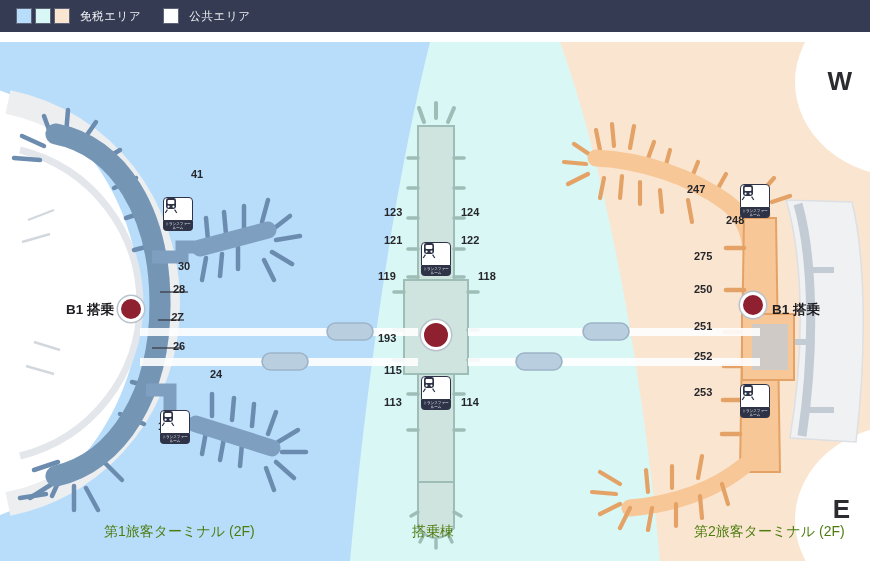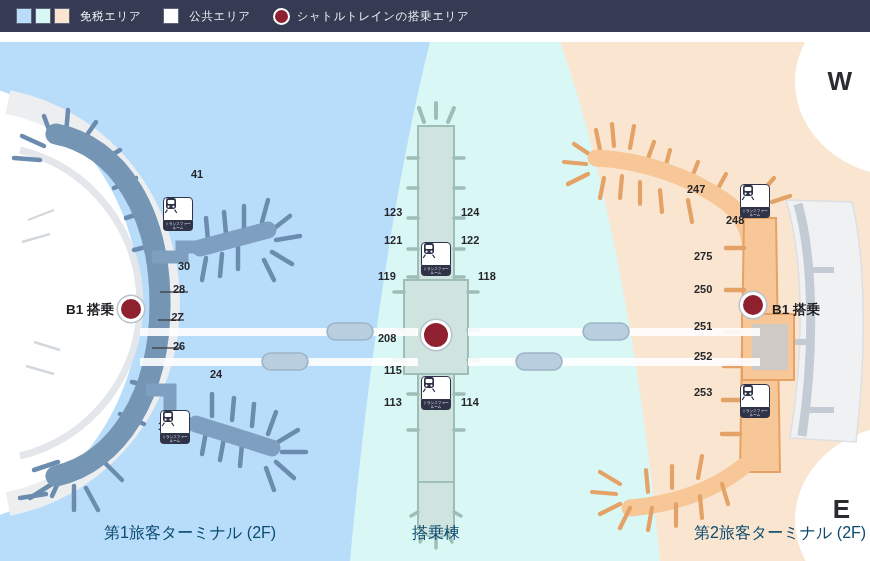--- a/index.html
+++ b/index.html
@@ -11,21 +11,21 @@
           display:flex;align-items:center;padding-left:16px;box-sizing:border-box;}
   .lg-group{display:flex;align-items:center;margin-right:22px;}
   .sw{width:16px;height:16px;border:1px solid #5d6478;box-sizing:border-box;margin-right:3px;}
   .lg-label{color:#f2f3f6;font-size:11.5px;letter-spacing:.6px;margin-left:7px;white-space:nowrap;}
   .dot-leg{width:17px;height:17px;border-radius:50%;background:#8f2030;border:2px solid #fff;box-sizing:border-box;}
 
   
   #map{position:absolute;left:0;top:42px;width:870px;height:519px;overflow:hidden;background:#d8f7f5;}
   #map svg{position:absolute;left:0;top:0;}
   .gate{position:absolute;font-size:11px;color:#26262b;font-weight:bold;white-space:nowrap;}
-  .zone-name{position:absolute;font-size:16px;color:#0c4a6e;white-space:nowrap;}
+  .zone-name{position:absolute;font-size:14px;color:#4d7c0f;white-space:nowrap;}
   .compass{position:absolute;font-size:26px;font-weight:bold;color:#2b2b30;}
   .b1{position:absolute;font-size:13.5px;font-weight:bold;color:#1d1d22;white-space:nowrap;}
 
   
   .reddot{position:absolute;width:26px;height:26px;border-radius:50%;background:#8f2030;
           border:3px solid #fff;box-sizing:border-box;box-shadow:0 0 0 1.5px #b9c2cc;}
   .reddot.big{width:30px;height:30px;}
 
   
   .tmark{position:absolute;width:30px;height:34px;}
@@ -43,24 +43,20 @@
   <div id="legend">
     <div class="lg-group">
       <span class="sw" style="background:#b8ddfb"></span>
       <span class="sw" style="background:#d8f7f5"></span>
       <span class="sw" style="background:#fae6d0"></span>
       <span class="lg-label">免税エリア</span>
     </div>
     <div class="lg-group">
       <span class="sw" style="background:#ffffff"></span>
       <span class="lg-label">公共エリア</span>
-    </div>
-    <div class="lg-group">
-      <span class="dot-leg"></span>
-      <span class="lg-label">シャトルトレインの搭乗エリア</span>
     </div>
   </div>
 
   <div id="map">
 
     <svg width="870" height="519" viewBox="0 0 870 519">
       <defs>
         <clipPath id="clipAll">
             <rect x="0" y="0" width="870" height="519"></rect>
           </clipPath>
@@ -289,21 +285,21 @@
     <div class="gate" style="left:178px;top:218px;">30</div>
     <div class="gate" style="left:173px;top:241px;">28</div>
     <div class="gate" style="left:171px;top:269px;font-style:italic;">27</div>
     <div class="gate" style="left:173px;top:298px;">26</div>
     <div class="gate" style="left:210px;top:326px;">24</div>
     <div class="gate" style="left:158px;top:378px;">12</div>
 
     <div class="gate" style="left:384px;top:164px;">123</div>
     <div class="gate" style="left:384px;top:192px;">121</div>
     <div class="gate" style="left:378px;top:228px;">119</div>
-    <div class="gate" style="left:378px;top:290px;">208</div>
+    <div class="gate" style="left:378px;top:290px;">193</div>
     <div class="gate" style="left:384px;top:322px;">115</div>
     <div class="gate" style="left:384px;top:354px;">113</div>
 
     <div class="gate" style="left:461px;top:164px;">124</div>
     <div class="gate" style="left:461px;top:192px;">122</div>
     <div class="gate" style="left:478px;top:228px;">118</div>
     <div class="gate" style="left:461px;top:354px;">114</div>
 
     <div class="gate" style="left:687px;top:141px;">247</div>
     <div class="gate" style="left:694px;top:172px;padding-left:32px;">248</div>

